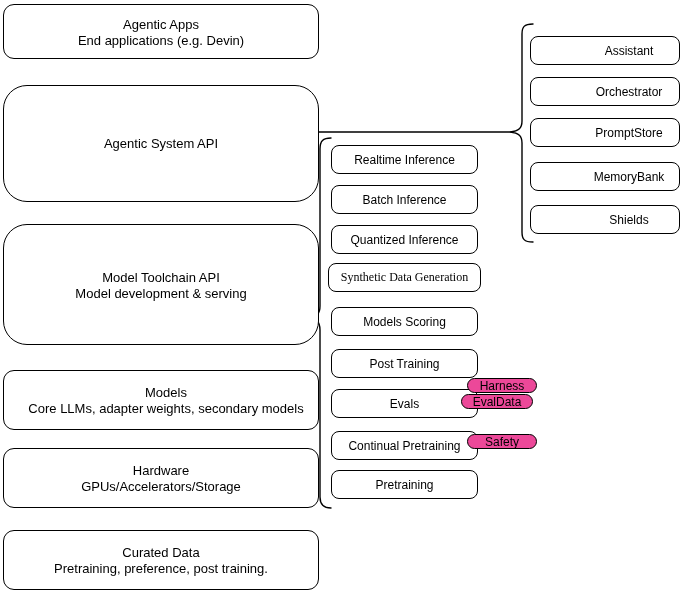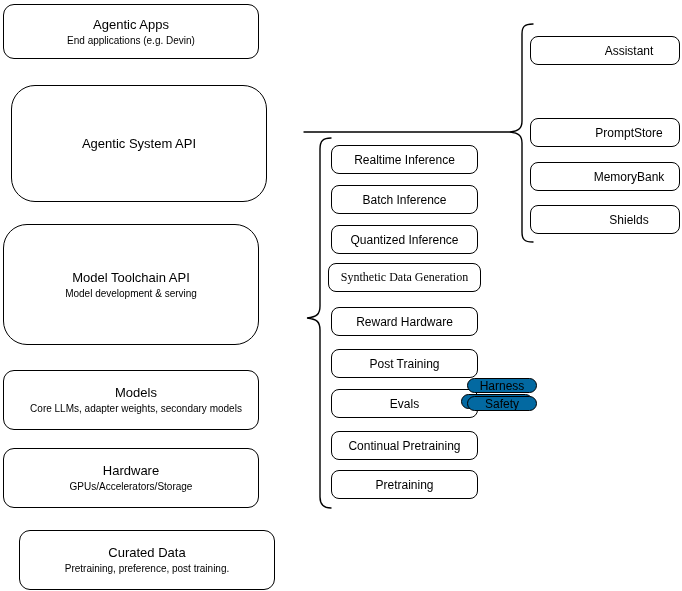--- a/index.html
+++ b/index.html
@@ -10,32 +10,32 @@
     background: #ffffff;
     font-family: "Liberation Sans", sans-serif;
     color: #000000;
     overflow: hidden;
   }
   .links { position: absolute; left: 0; top: 0; }
 
   .lbox {
     position: absolute;
     left: 3px;
-    width: 256px;
+    width: 316px;
     box-sizing: border-box;
     border: 1.5px solid #000000;
     background: #ffffff;
     display: flex;
     flex-direction: column;
     align-items: center;
     justify-content: center;
     text-align: center;
   }
   .lbox .t { font-size: 13px; line-height: 18px; }
-  .lbox .s { font-size: 10px; line-height: 14px; }
+  .lbox .s { font-size: 13px; line-height: 14px; }
 
   .mbox, .rbox {
     position: absolute;
     box-sizing: border-box;
     border: 1.4px solid #000000;
     border-radius: 8px;
     background: #ffffff;
     display: flex;
     align-items: center;
     justify-content: center;
@@ -45,21 +45,21 @@
   }
   .mbox { left: 331px; width: 147px; }
   .mbox.wide { left: 328px; width: 153px; }
   .rbox { left: 530px; width: 150px; padding-left: 48px; }
 
   .pill {
     position: absolute;
     box-sizing: border-box;
     border: 1.3px solid #000000;
     border-radius: 8px;
-    background: #0369a1;
+    background: #ec4899;
     display: flex;
     align-items: center;
     justify-content: center;
     font-size: 12px;
     line-height: 12px;
     height: 15px;
   }
 </style>
 </head>
 <body>
@@ -70,84 +70,87 @@
     <path d="M 304 132 L 510 132" stroke="#000000" stroke-width="1.4" fill="none" stroke-linecap="round"></path>
     <path d="M 533 24 C 524 24 522 27 522 34 L 522 121 C 522 128 519 131 510 132 C 519 133 522 136 522 143 L 522 232 C 522 239 524 242 533 242" stroke="#000000" stroke-width="1.4" fill="none" stroke-linecap="round"></path>
     <path d="M 331 138 C 323 138 320 141 320 149 L 320 306 C 320 314 317 317 307 318 C 317 319 320 322 320 330 L 320 497 C 320 504 323 508 331 508" stroke="#000000" stroke-width="1.4" fill="none" stroke-linecap="round"></path>
   </svg>
 
   <div class="lbox" style="top:4px; height:55px; border-radius:11px;">
     <div class="t">Agentic Apps</div>
     <div class="s">End applications (e.g. Devin)</div>
   </div>
 
-  <div class="lbox" style="top:85px; height:117px; border-radius:24px;margin-left:8px;">
+  <div class="lbox" style="top:85px; height:117px; border-radius:24px;">
     <div class="t">Agentic System API</div>
   </div>
 
   <div class="lbox" style="top:224px; height:121px; border-radius:24px;">
     <div class="t">Model Toolchain API</div>
     <div class="s">Model development &amp; serving</div>
   </div>
 
   <div class="lbox" style="top:370px; height:60px; border-radius:11px;padding-left:10px;">
     <div class="t">Models</div>
     <div class="s">Core LLMs, adapter weights, secondary models</div>
   </div>
 
   <div class="lbox" style="top:448px; height:60px; border-radius:11px;">
     <div class="t">Hardware</div>
     <div class="s">GPUs/Accelerators/Storage</div>
   </div>
 
-  <div class="lbox" style="top:530px; height:60px; border-radius:11px;margin-left:16px;">
+  <div class="lbox" style="top:530px; height:60px; border-radius:11px;">
     <div class="t">Curated Data</div>
     <div class="s">Pretraining, preference, post training.</div>
   </div>
 
   <div class="mbox" style="top:145px;">
     <span>Realtime Inference</span>
   </div>
   <div class="mbox" style="top:185px;">
     <span>Batch Inference</span>
   </div>
   <div class="mbox" style="top:225px;">
     <span>Quantized Inference</span>
   </div>
   <div class="mbox wide" style="top:263px;font-family:Liberation Serif, serif;">
     <span>Synthetic Data Generation</span>
   </div>
   <div class="mbox" style="top:307px;">
-    <span>Reward Hardware</span>
+    <span>Models Scoring</span>
   </div>
   <div class="mbox" style="top:349px;">
     <span>Post Training</span>
   </div>
   <div class="mbox" style="top:389px;">
     <span>Evals</span>
   </div>
   <div class="mbox" style="top:431px;">
     <span>Continual Pretraining</span>
   </div>
   <div class="mbox" style="top:470px;text-align:center;">
     <span>Pretraining</span>
   </div>
 
   <div class="pill" style="left:467px; top:378px; width:70px;">
     <span>Harness</span>
   </div>
   <div class="pill" style="left:461px; top:394px; width:72px;">
     <span>EvalData</span>
   </div>
-  <div class="pill" style="left:467px; top:396px; width:70px;text-align:right;">
+  <div class="pill" style="left:467px; top:434px; width:70px;text-align:right;">
     <span>Safety</span>
   </div>
 
   <div class="rbox" style="top:36px;">
     <span>Assistant</span>
+  </div>
+  <div class="rbox" style="top:77px;">
+    <span>Orchestrator</span>
   </div>
   <div class="rbox" style="top:118px;">
     <span>PromptStore</span>
   </div>
   <div class="rbox" style="top:162px;align-items:center;">
     <span>MemoryBank</span>
   </div>
   <div class="rbox" style="top:205px;">
     <span>Shields</span>
   </div>

